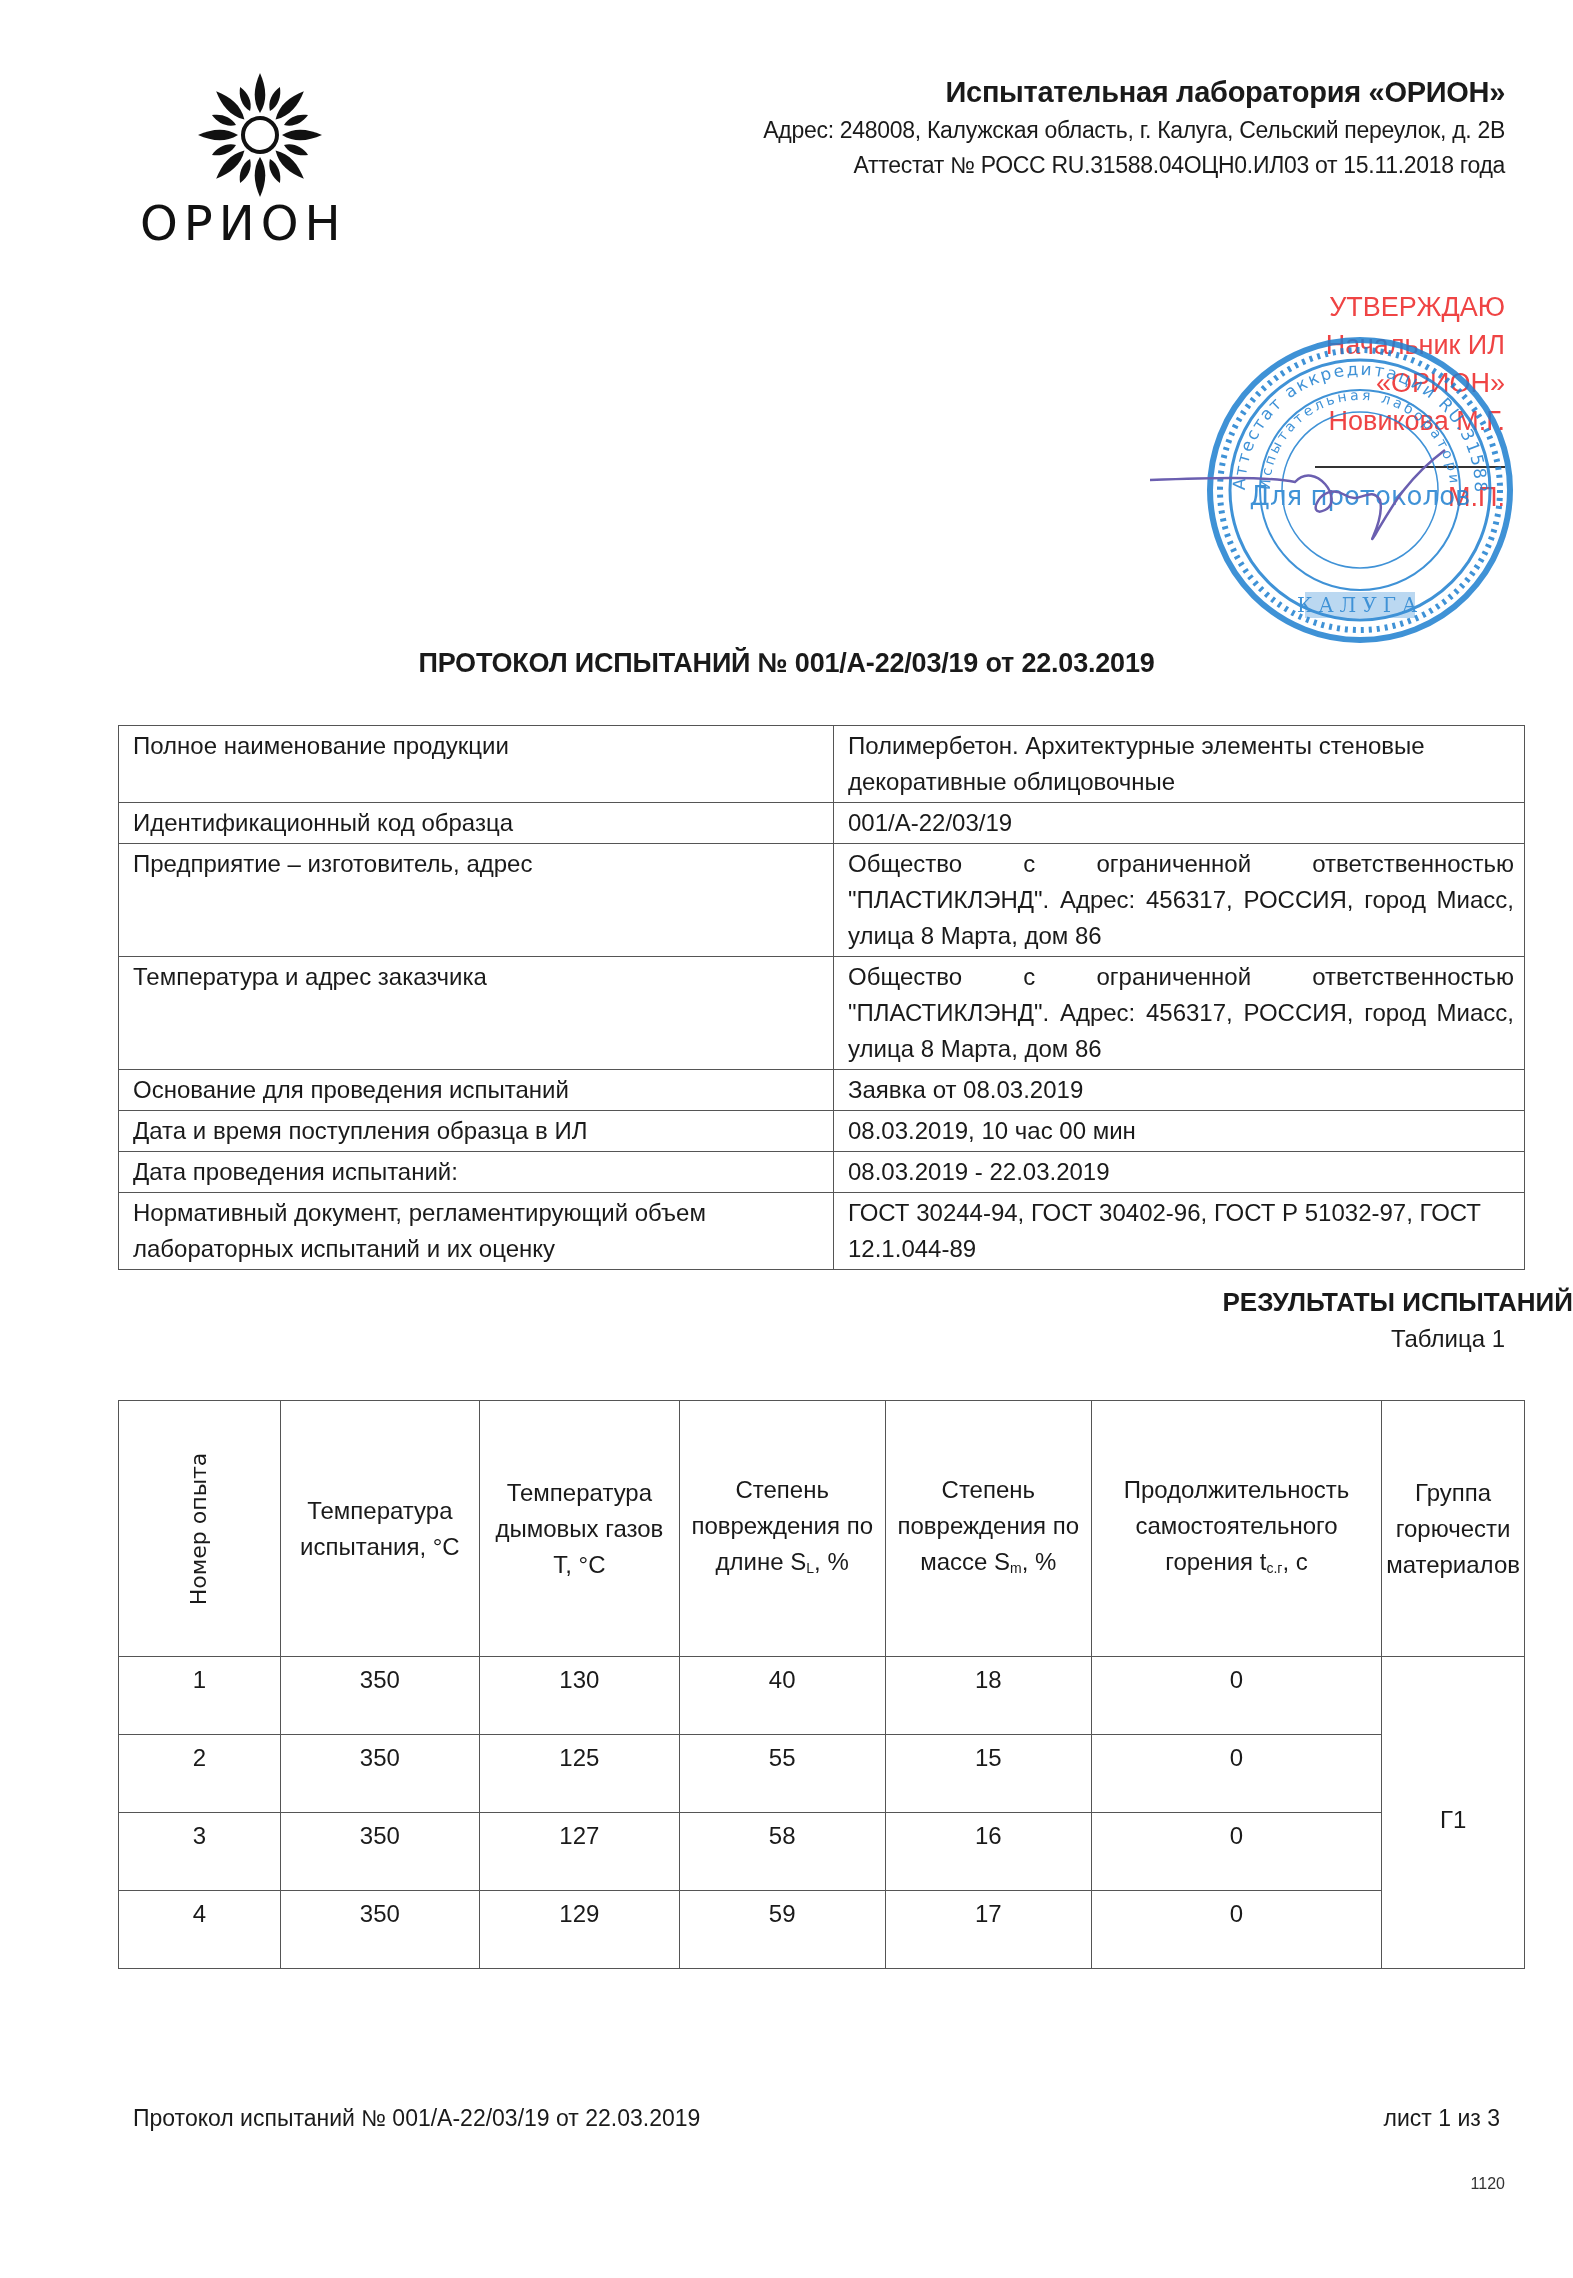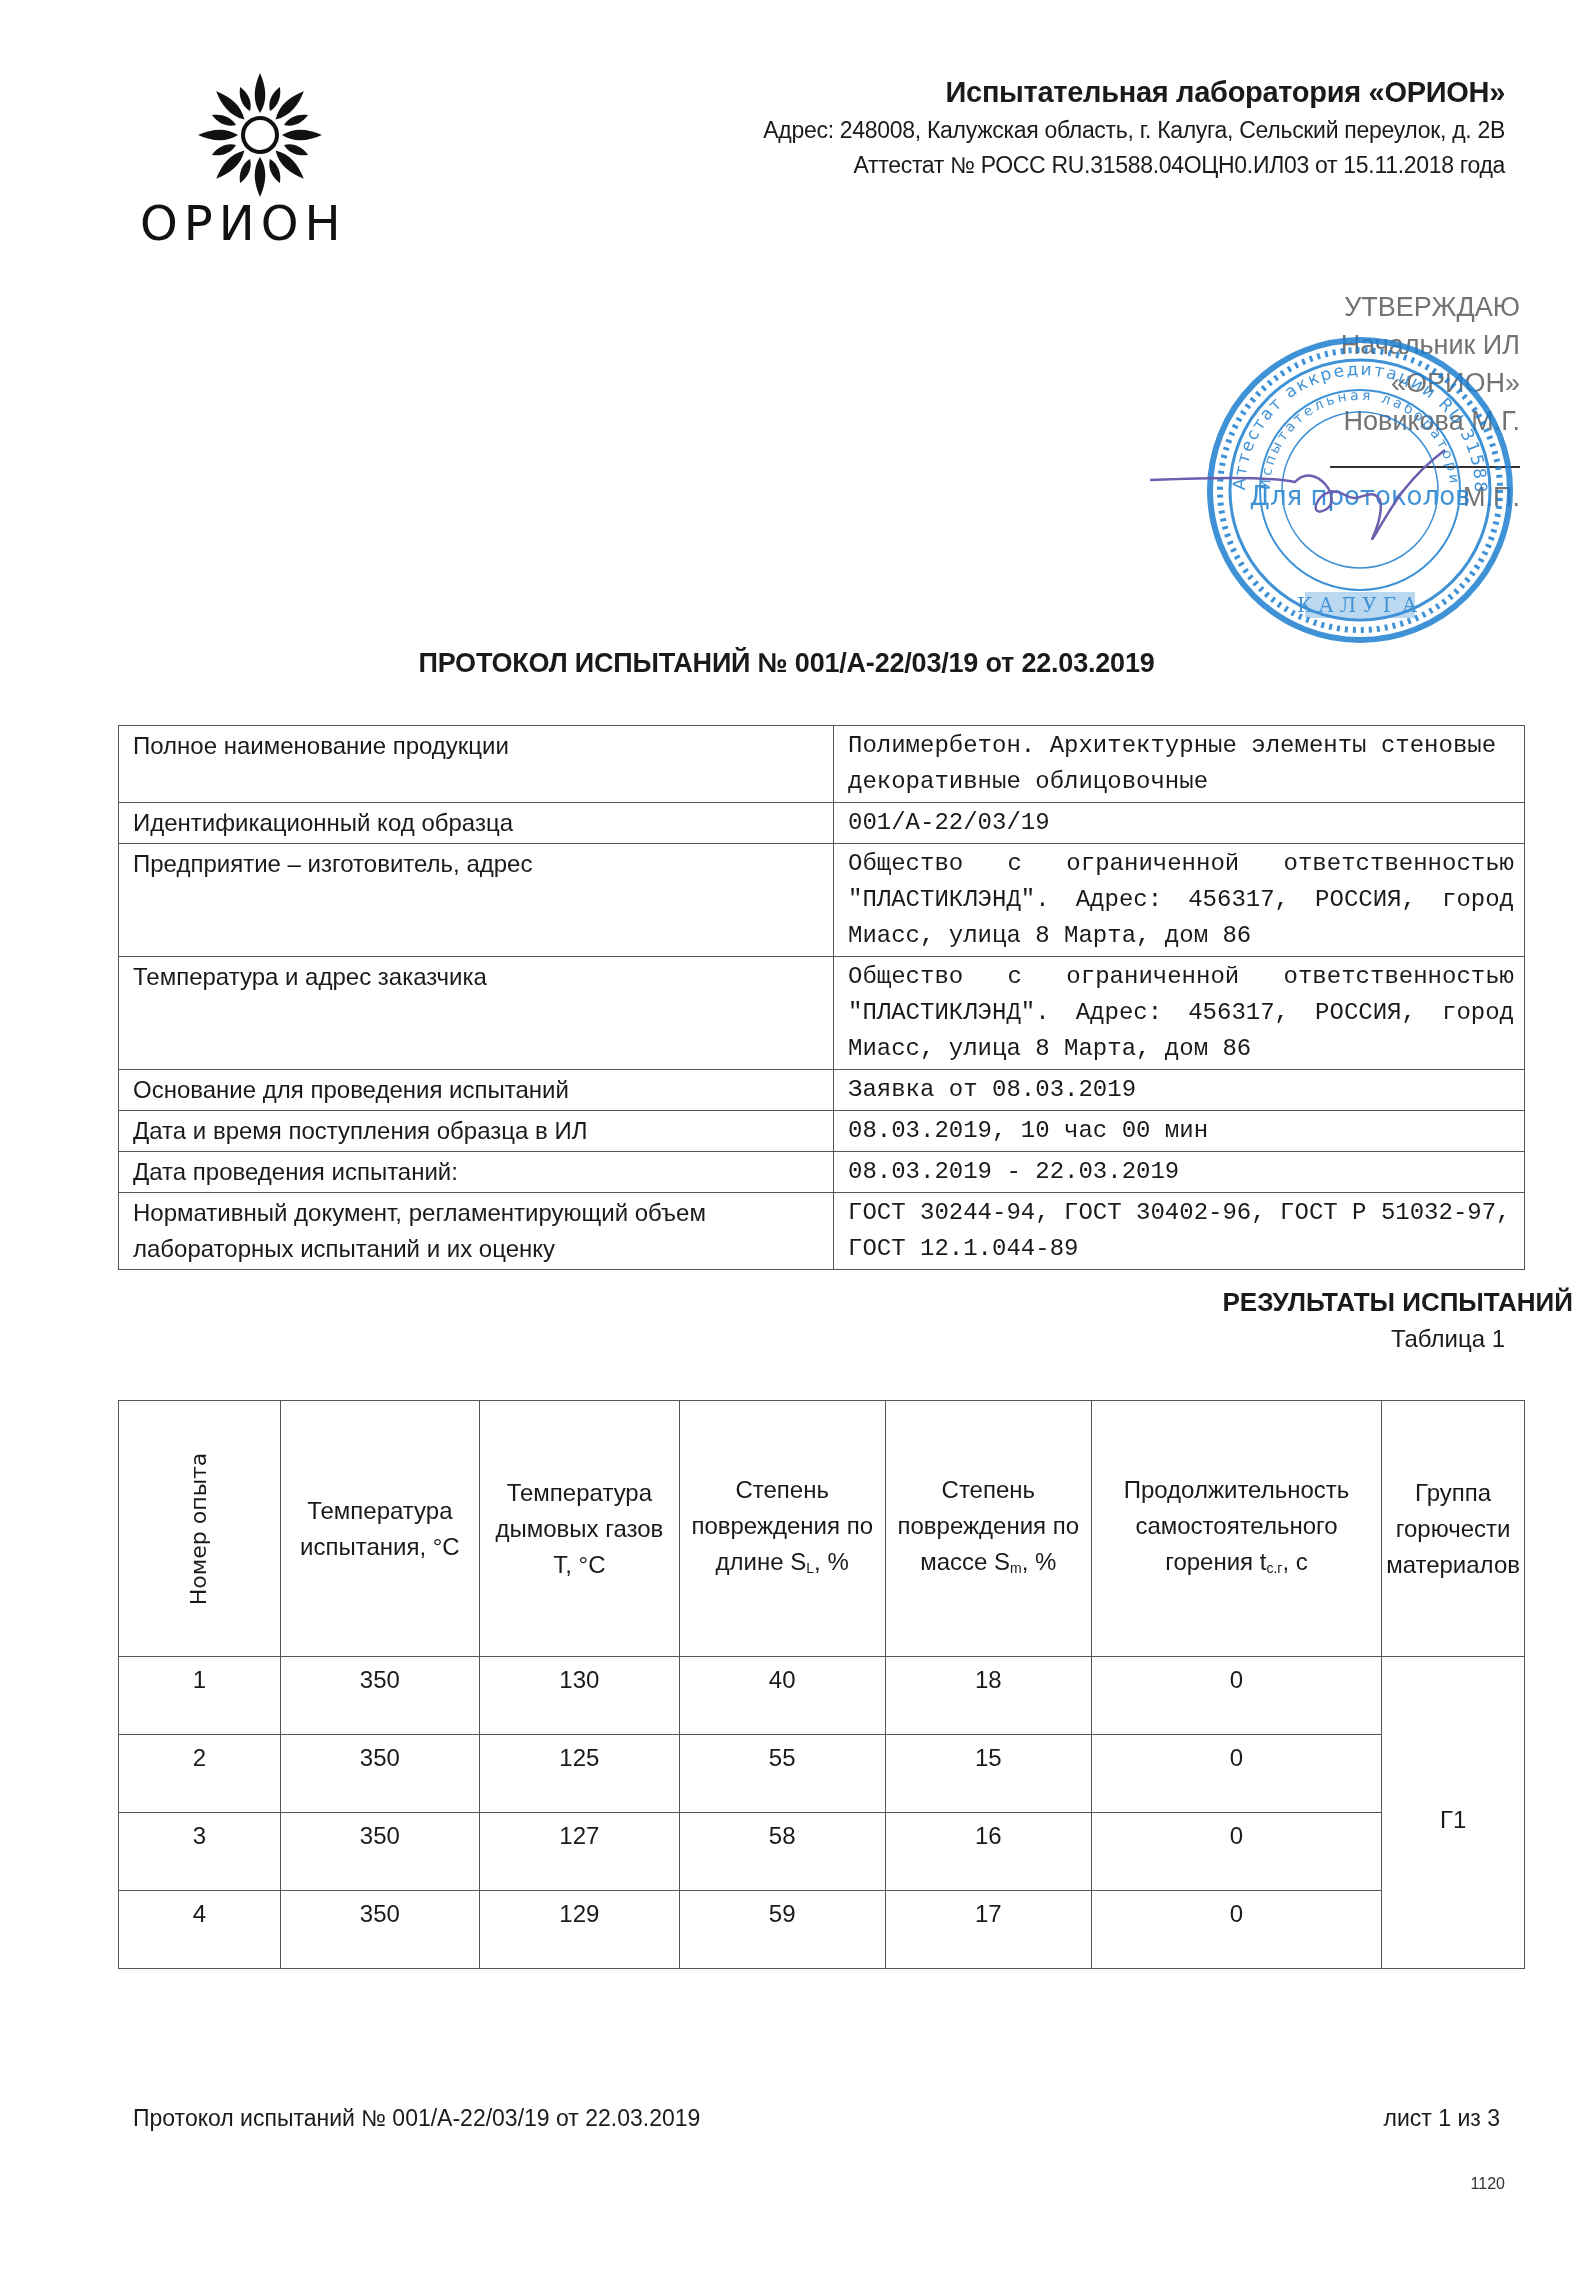--- a/index.html
+++ b/index.html
@@ -17,34 +17,34 @@
       font-family: "DejaVu Sans", sans-serif; font-size: 48px; letter-spacing: 6px;
       font-weight: normal; color: #111;
     }
 
     
     .lab-header { right: 68px; top: 76px; text-align: right; }
     .lab-name { font-size: 29px; font-weight: bold; letter-spacing: -0.3px; margin-bottom: 8px; }
     .lab-line { font-size: 23px; margin-bottom: 8px; letter-spacing: -0.3px; }
 
     
-    .approve { right: 53px; top: 288px; text-align: right; font-size: 27px; line-height: 38px; color: #737373; }
+    .approve { right: 68px; top: 288px; text-align: right; font-size: 27px; line-height: 38px; color: #ef4444; }
     .approve .signline { display: inline-block; width: 190px; border-bottom: 2px solid #333; height: 24px; }
     .stamp { left: 1200px; top: 330px; width: 320px; height: 320px; opacity: 0.85; pointer-events: none; }
     .signature { left: 1145px; top: 440px; width: 320px; height: 120px; pointer-events: none; }
 
     
     .doc-title { left: 0; width: 1573px; top: 648px; text-align: center; font-size: 27px; font-weight: bold; letter-spacing: -0.2px; }
 
     
     table { border-collapse: collapse; }
     .info { left: 118px; top: 725px; width: 1407px; font-size: 24px; }
     .info td { border: 1.5px solid #555; padding: 2px 10px 2px 14px; vertical-align: top; line-height: 36px; }
     .info td.k { width: 690px; }
-    .info td.v { text-align: justify; font-family: Liberation Mono, monospace; }
+    .info td.v { text-align: justify; }
     .info td.v.left { text-align: left; }
 
     
     .res-title { left: 0; width: 1573px; top: 1287px; text-align: right; font-size: 26px; font-weight: bold; }
     .tab-label { right: 68px; top: 1325px; font-size: 24px; }
     .res { left: 118px; top: 1400px; width: 1407px; font-size: 24px; text-align: center; }
     .res th, .res td { border: 1.5px solid #555; font-weight: normal; }
     .res th { height: 255px; line-height: 36px; vertical-align: middle; padding: 0 4px; }
     .res td { height: 68px; vertical-align: top; padding-top: 8px; line-height: 30px; }
     .res td.group { vertical-align: middle; padding-top: 16px; }

